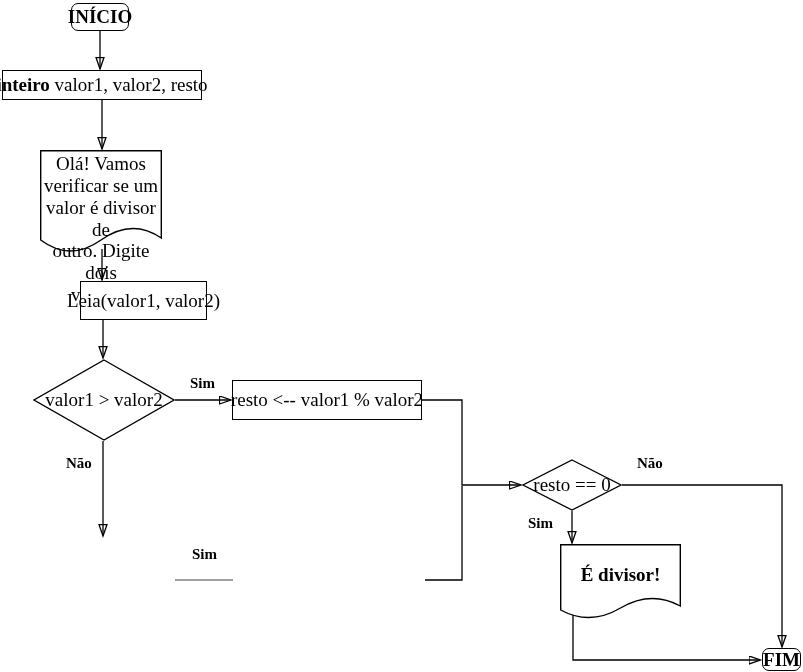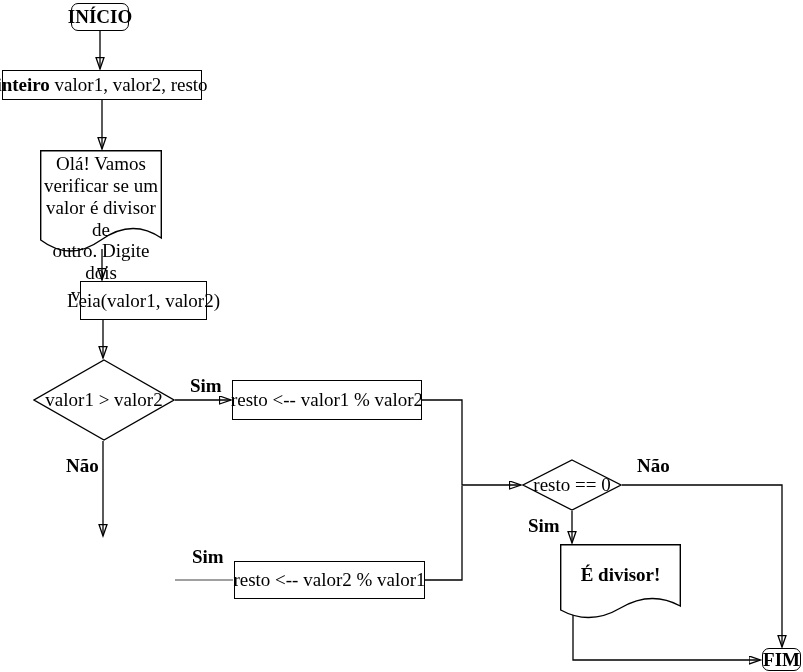--- a/index.html
+++ b/index.html
@@ -14,21 +14,21 @@
   .rect{border:1.4px solid #000;}
   .terminal{border:1.4px solid #000;border-radius:7px;font-weight:bold;}
   .shape-node{background:transparent;display:block;padding-left:25px;}
   .shape-node svg{position:absolute;left:0;top:0;}
   .shape-node .shape-label{position:absolute;left:0;top:0;width:100%;height:100%;
         display:flex;align-items:center;justify-content:center;}
   .doc .shape-label{align-items:flex-start;padding-top:3px;box-sizing:border-box;white-space:pre-line;}
   .doc2 .shape-label{align-items:flex-start;padding-top:20px;box-sizing:border-box;font-weight:bold;}
   .nowrap{white-space:nowrap;}
   .kw{font-weight:bold;}
-  .edge-label{position:absolute;z-index:3;font-weight:bold;font-size:19px;white-space:nowrap;}
+  .edge-label{position:absolute;z-index:3;font-weight:bold;font-size:15px;white-space:nowrap;}
 </style>
 </head>
 <body>
 
 <div class="canvas">
 
   <svg class="edges" width="803" height="672" viewBox="0 0 803 672">
     <defs>
       <marker id="arw" markerUnits="userSpaceOnUse" markerWidth="14" markerHeight="11" refX="11.5" refY="4.5" orient="auto">
         <path d="M0.5,0.5 L12,4.5 L0.5,8.5 Z" fill="#000" stroke="#000" stroke-width="1"></path>
@@ -76,23 +76,20 @@
       <polygon points="71,1 141,41 71,81 1,41" fill="#fff" stroke="#000" stroke-width="1.4"></polygon>
     </svg>
     <div class="shape-label nowrap">valor1 &gt; valor2</div>
   </div>
 
   <div class="node rect" style="left:232px;top:380px;width:190px;height:40px;">
     <span class="nowrap">resto &lt;-- valor1 % valor2</span>
   </div>
 
 
-  <div class="node rect" style="left:234px;top:561px;width:191px;height:38px;">
-    <span class="nowrap">resto &lt;-- valor2 % valor1</span>
-  </div>
 
   <div class="node shape-node" style="left:522px;top:459px;width:100px;height:52px;">
     <svg width="100" height="52" viewBox="0 0 100 52">
       <polygon points="50,1 99,26 50,51 1,26" fill="#fff" stroke="#000" stroke-width="1.4"></polygon>
     </svg>
     <div class="shape-label nowrap">resto == 0</div>
   </div>
 
   <div class="node shape-node doc2" style="left:512px;top:544px;width:121px;height:84px;margin-left:48px;">
     <svg width="121" height="84" viewBox="0 0 121 84">

